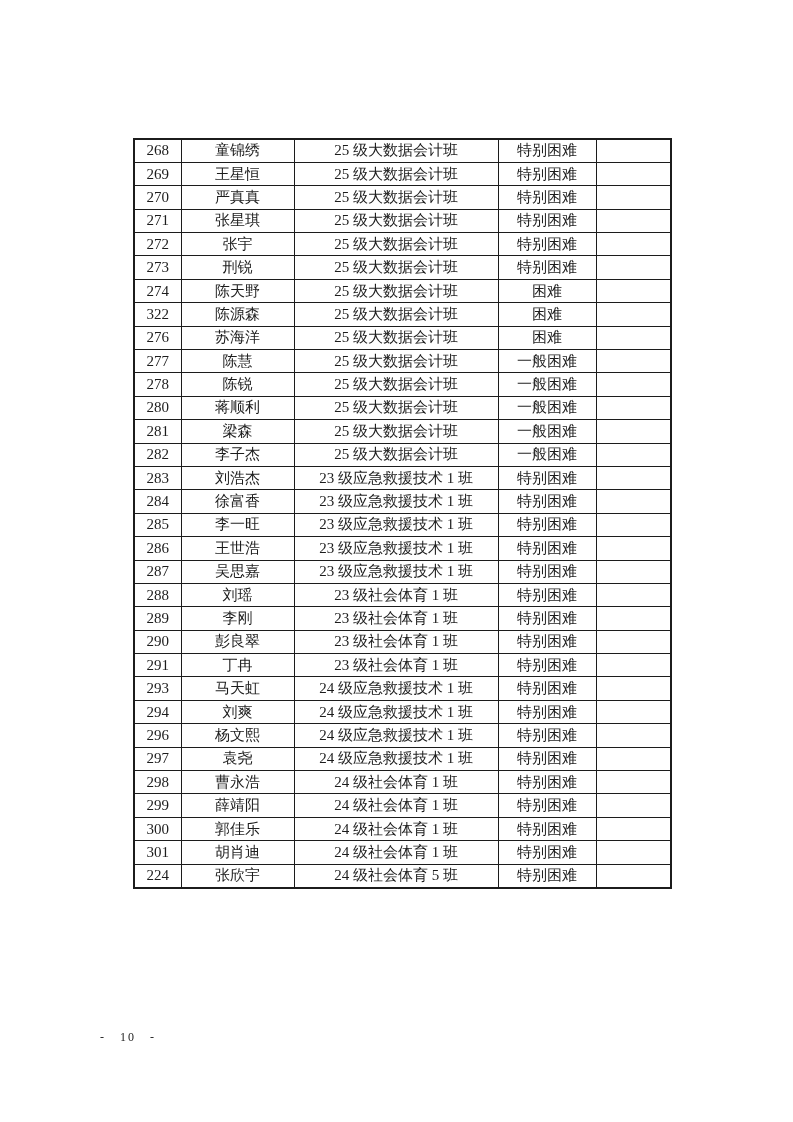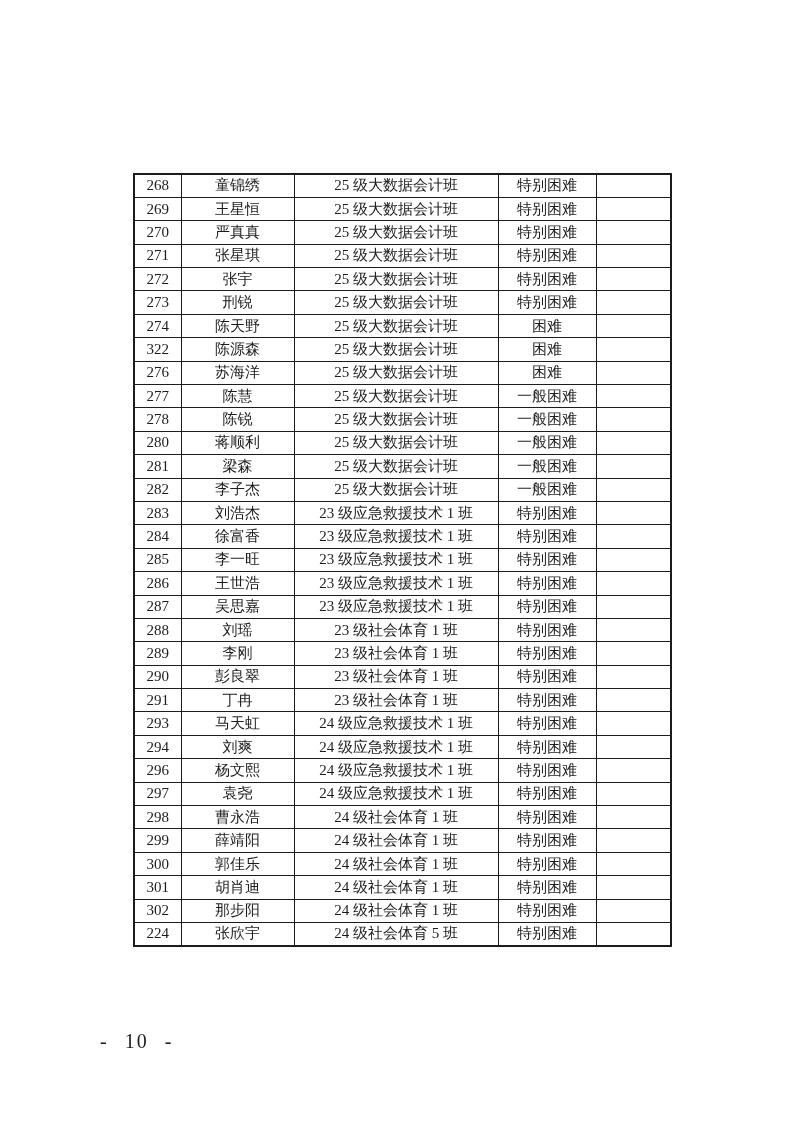--- a/index.html
+++ b/index.html
@@ -21,40 +21,39 @@
     background: #ffffff;
   }
   table.roster {
     position: absolute;
     left: 133px;
     top: 138px;
     width: 537px;
     border-collapse: collapse;
     table-layout: fixed;
     border: 2px solid #1c1c1c;
-    margin-top: 35px;
   }
   table.roster tr {
     height: 23.4px;
   }
   table.roster td {
     border: 1px solid #1c1c1c;
     text-align: center;
     vertical-align: middle;
     font-size: 15px;
     line-height: 1;
     padding: 0 2px;
     white-space: nowrap;
     overflow: hidden;
   }
   .page-footer {
     position: absolute;
     left: 100px;
     top: 1030px;
-    font-size: 20px;
+    font-size: 12px;
     letter-spacing: 2px;
     word-spacing: 9px;
     color: #1c1c1c;
   }
 </style>
 </head>
 <body>
 
 <div class="page">
 
@@ -311,27 +310,20 @@
   </tr>
 
   <tr>
     <td>301</td>
     <td>胡肖迪</td>
     <td>24 级社会体育 1 班</td>
     <td>特别困难</td>
     <td></td>
   </tr>
 
-  <tr>
-    <td>302</td>
-    <td>那步阳</td>
-    <td>24 级社会体育 1 班</td>
-    <td>特别困难</td>
-    <td></td>
-  </tr>
 
   <tr>
     <td>224</td>
     <td>张欣宇</td>
     <td>24 级社会体育 5 班</td>
     <td>特别困难</td>
     <td></td>
   </tr>
 </tbody>
   </table>

